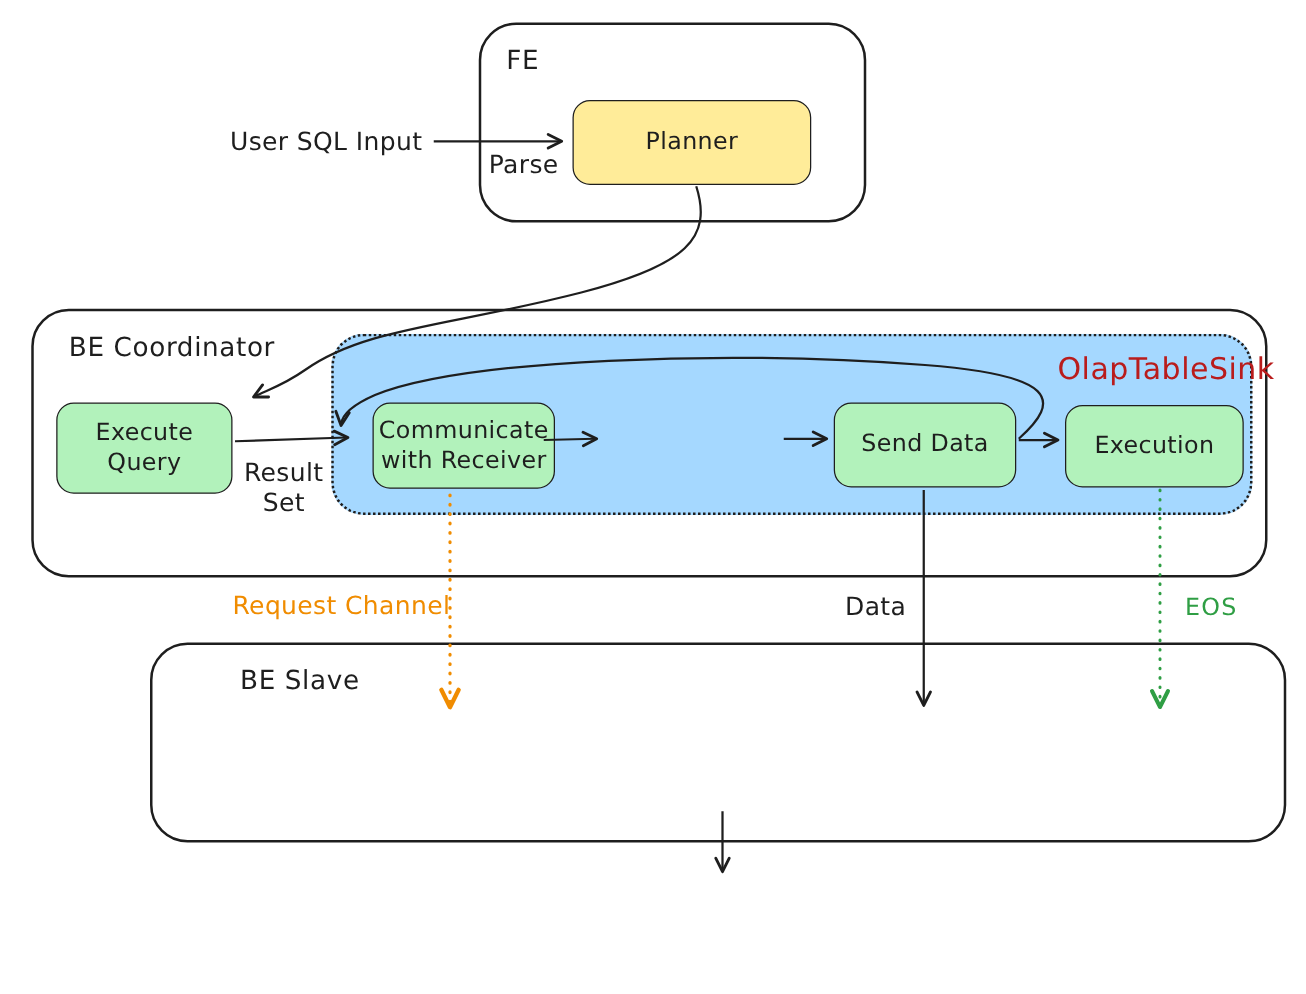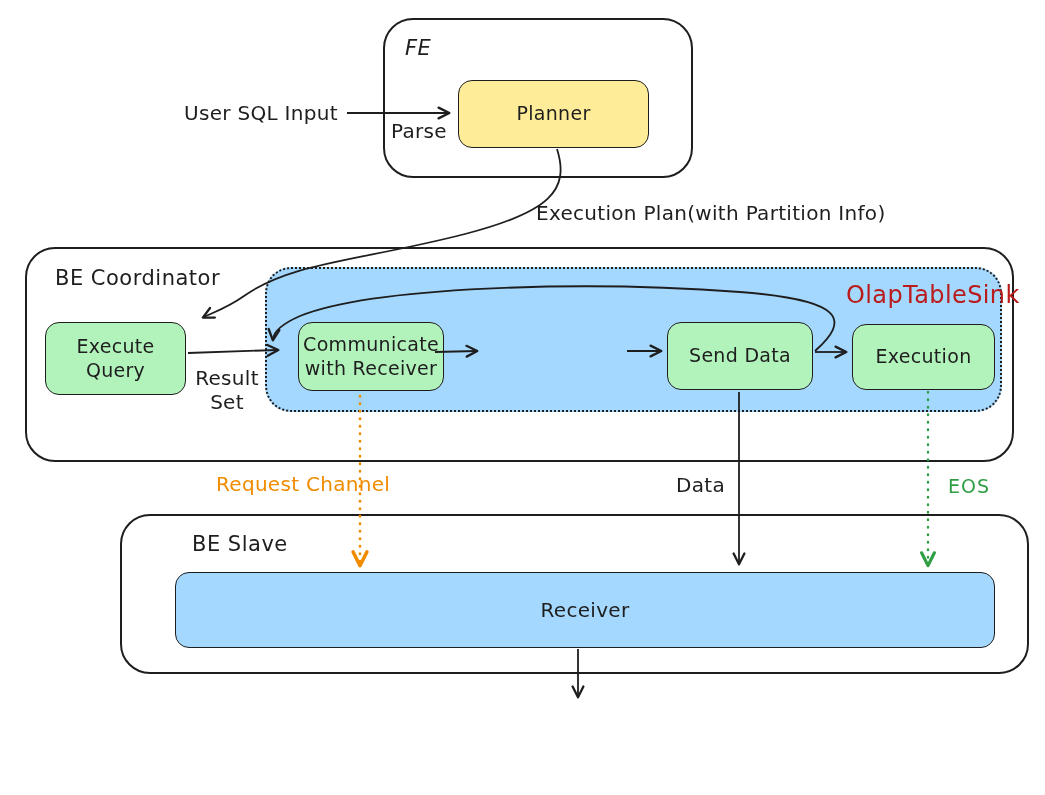--- a/index.html
+++ b/index.html
@@ -34,31 +34,30 @@
   .lbl.orange{color:#f08c00;}
   .lbl.greentxt{color:#2f9e44;font-size:19px;letter-spacing:1px;}
   svg.overlay{position:absolute;left:0;top:0;pointer-events:none;}
 </style>
 </head>
 <body>
 
 <div id="canvas">
 
   <div class="frame" style="left:383px;top:18px;width:306px;height:156px;"></div>
-  <div class="frame-label" style="left:405px;top:36px;font-style:italic;">FE</div>
+  <div class="frame-label" style="left:405px;top:36px;">FE</div>
 
   <div class="node yellow" style="left:458px;top:80px;width:191px;height:68px;">
     <span>Planner</span>
   </div>
 
   <div class="lbl" style="left:184px;top:101px;">User SQL Input</div>
 
   <div class="lbl" style="left:391px;top:119px;">Parse</div>
 
-  <div class="lbl" style="left:536px;top:201px;">Execution Plan(with Partition Info)</div>
 
   <div class="frame" style="left:25px;top:247px;width:985px;height:211px;"></div>
   <div class="frame-label" style="left:55px;top:266px;">BE Coordinator</div>
 
   <div class="node green" style="left:45px;top:322px;width:141px;height:73px;">
     <span>Execute Query</span>
   </div>
 
   <div class="lbl center" style="left:192px;top:366px;width:70px;">Result Set</div>
 
@@ -68,30 +67,27 @@
   <div class="node green" style="left:298px;top:322px;width:146px;height:69px;">
     <span>Communicate with Receiver</span>
   </div>
   <div class="node green" style="left:667px;top:322px;width:146px;height:68px;">
     <span>Send Data</span>
   </div>
   <div class="node green" style="left:852px;top:324px;width:143px;height:66px;">
     <span>Execution</span>
   </div>
 
-  <div class="lbl orange" style="left:186px;top:472px;margin-left:30px;">Request Channel</div>
+  <div class="lbl orange" style="left:186px;top:472px;">Request Channel</div>
   <div class="lbl" style="left:676px;top:473px;">Data</div>
   <div class="lbl greentxt" style="left:948px;top:475px;">EOS</div>
 
   <div class="frame" style="left:120px;top:514px;width:905px;height:156px;"></div>
   <div class="frame-label" style="left:148px;top:532px;margin-left:44px;">BE Slave</div>
 
-  <div class="node blue" style="left:175px;top:572px;width:820px;height:76px;font-size:20px;">
-    <span>Receiver</span>
-  </div>
 
 
   <svg class="overlay" width="1045" height="795" viewBox="0 0 1045 795">
     <defs>
       <marker id="ah-black" viewBox="0 0 12 12" refX="9" refY="6" markerWidth="9" markerHeight="9" orient="auto-start-reverse">
         <path d="M2,2 L10,6 L2,10" fill="none" stroke="#1e1e1e" stroke-width="1.7" stroke-linecap="round" stroke-linejoin="round"></path>
       </marker>
       <marker id="ah-orange" viewBox="0 0 12 12" refX="9" refY="6" markerWidth="8" markerHeight="8" orient="auto-start-reverse">
         <path d="M2,2 L10,6 L2,10" fill="none" stroke="#f08c00" stroke-width="2" stroke-linecap="round" stroke-linejoin="round"></path>
       </marker>

